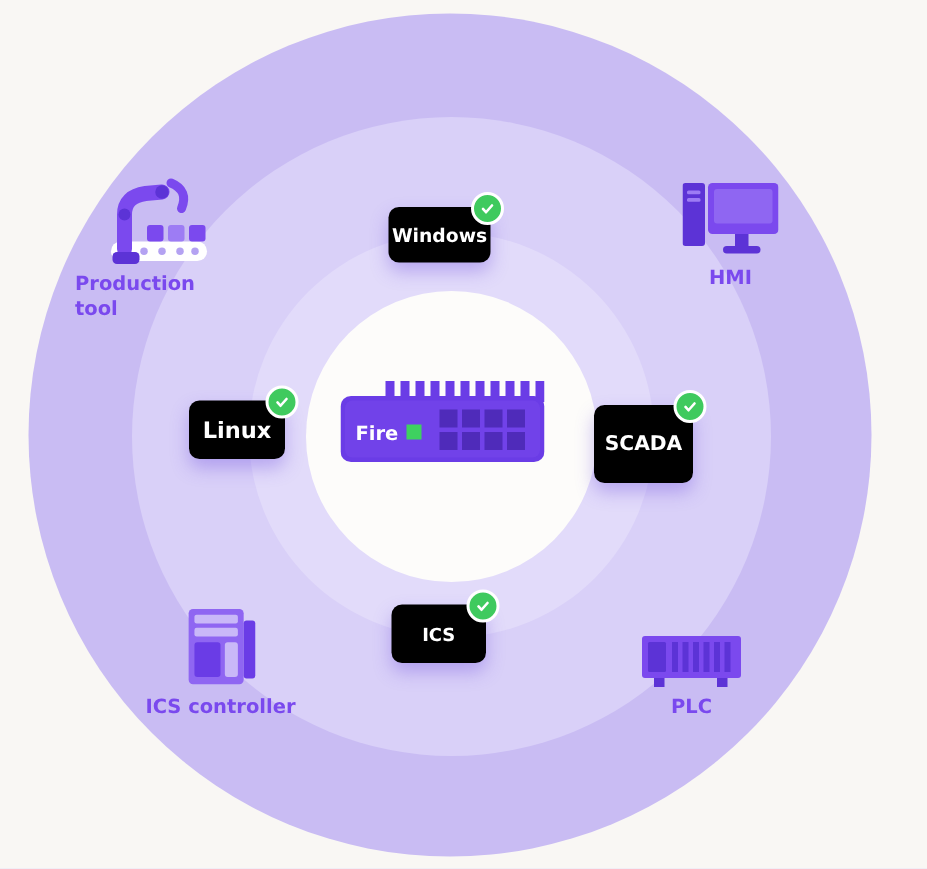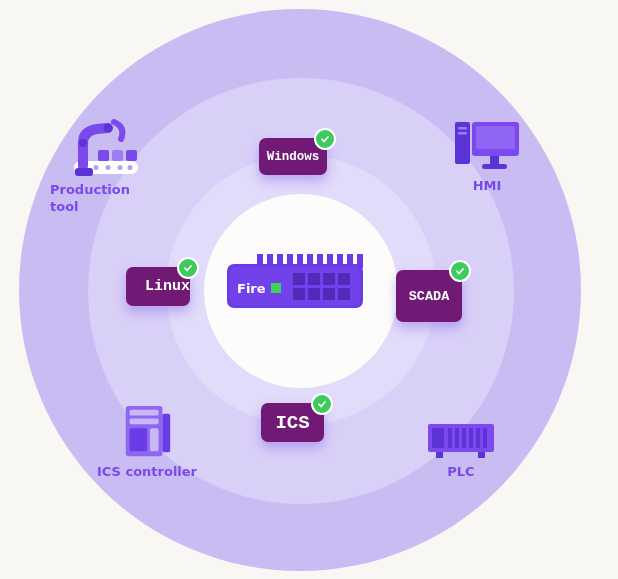--- a/index.html
+++ b/index.html
@@ -14,31 +14,30 @@
     overflow:hidden;
   }
   .circle{position:absolute;border-radius:50%;}
   .outer-circle{left:19px;top:9px;width:562px;height:562px;background:#c9bcf3;}
   .mid-ring{left:88px;top:78px;width:426px;height:426px;background:#d9d0f8;}
   .halo-ring{left:166px;top:155px;width:270px;height:270px;background:#e2dbfa;}
   .inner-circle{left:204px;top:194px;width:194px;height:194px;background:#fdfcfa;}
 
   .node{
     position:absolute;
-    background:#701a75;
+    background:#000000;
     border-radius:7px;
     display:flex;align-items:center;justify-content:center;
     color:#ffffff;font-weight:bold;
     box-shadow:0 6px 12px rgba(104,70,220,0.35);
-    font-family:Liberation Mono, monospace;
   }
   .node-windows{left:259px;top:138px;width:68px;height:37px;font-size:12.5px;}
-  .node-linux{left:126px;top:267px;width:64px;height:39px;font-size:15px;justify-content:flex-end;}
+  .node-linux{left:126px;top:267px;width:64px;height:39px;font-size:15px;}
   .node-scada{left:396px;top:270px;width:66px;height:52px;font-size:13.5px;}
-  .node-ics{left:261px;top:403px;width:63px;height:39px;font-size:19px;}
+  .node-ics{left:261px;top:403px;width:63px;height:39px;font-size:12px;}
 
   .check{
     position:absolute;top:-10px;right:-9px;
     width:22px;height:22px;border-radius:50%;
     background:#3fca5e;border:2px solid #ffffff;
     box-sizing:border-box;
     display:flex;align-items:center;justify-content:center;
   }
   .check svg{width:12px;height:12px;display:block;}
 

